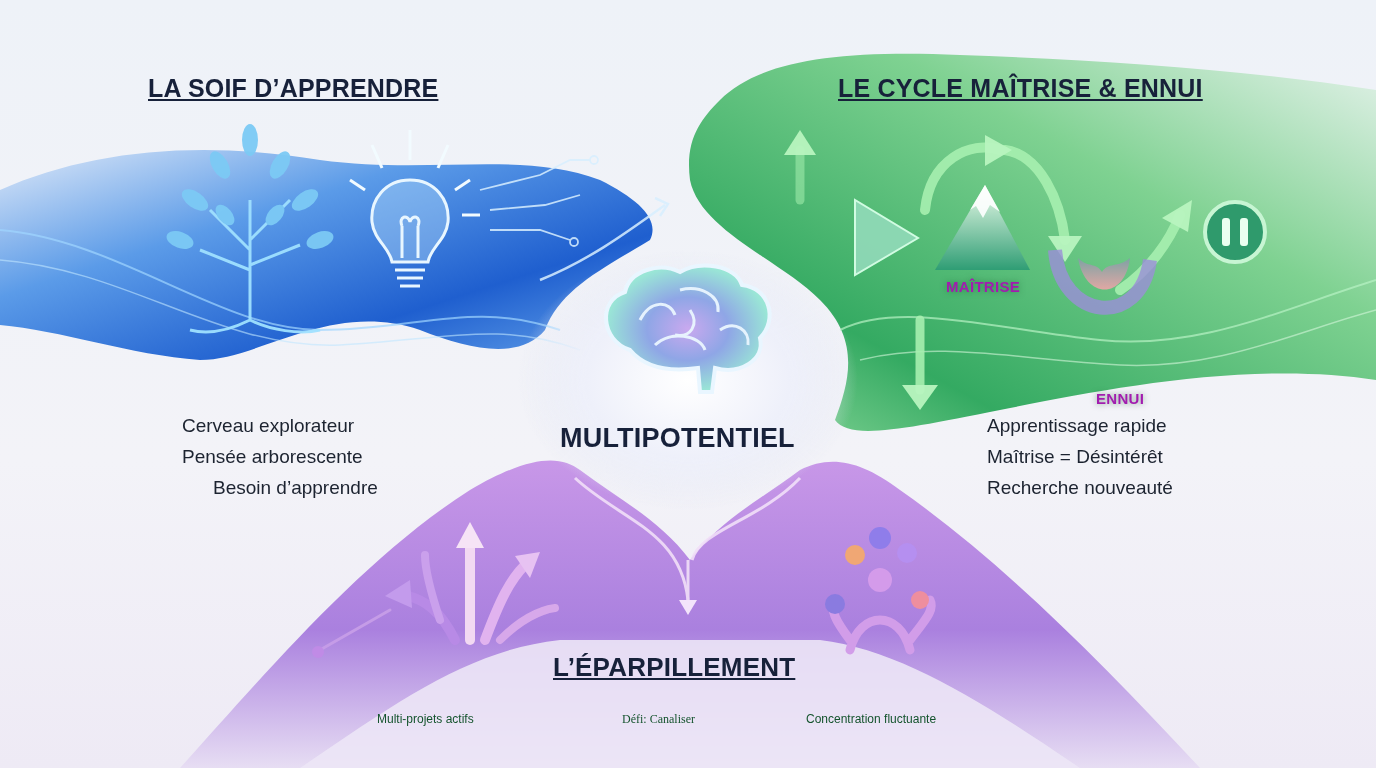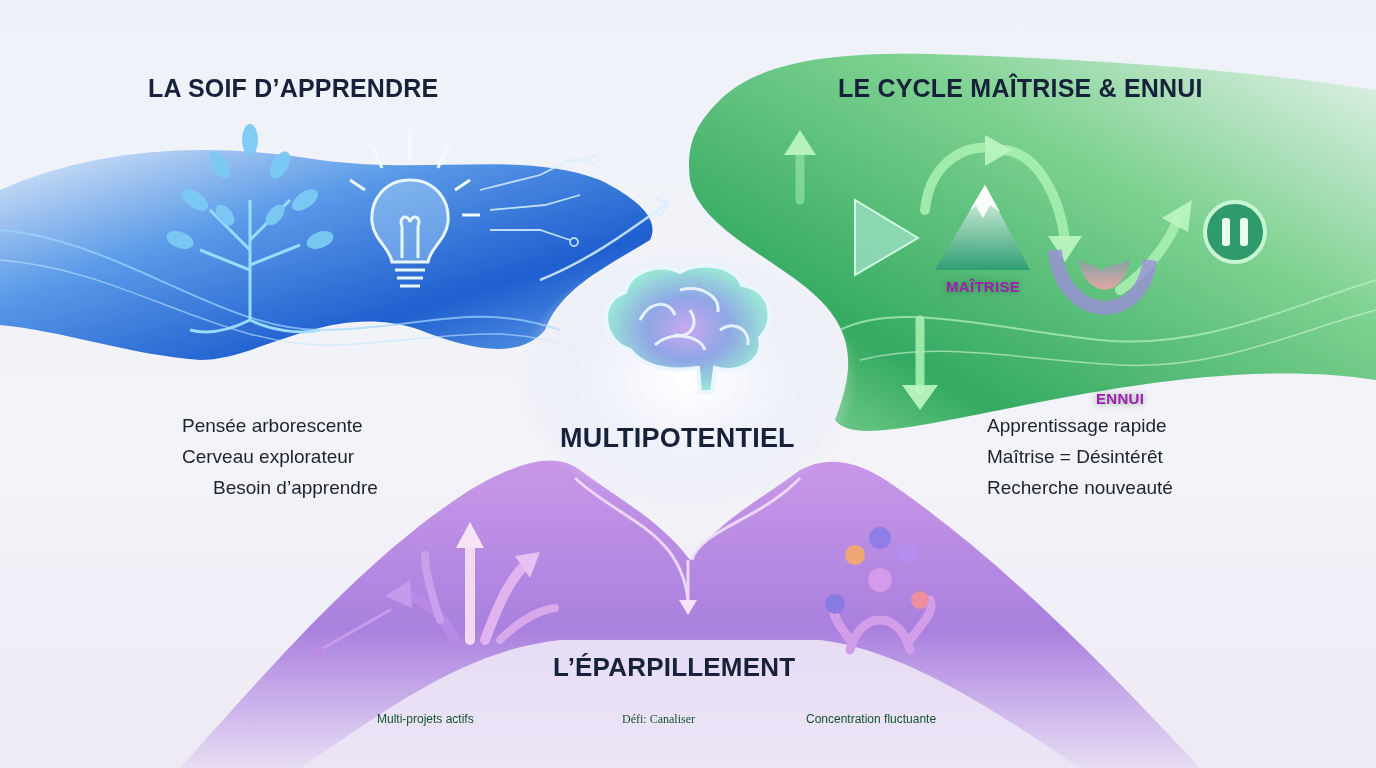--- a/index.html
+++ b/index.html
@@ -11,21 +11,21 @@
     color: #1a2238;
   }
   .layer { position: absolute; left: 0; top: 0; width: 1376px; height: 768px; }
   .title {
     position: absolute;
     font-weight: 700;
     color: #17213a;
     letter-spacing: 0.2px;
     white-space: nowrap;
   }
-  .title-h { font-size: 25px; }
+  .title-h { font-size: 25px; text-decoration: underline; }
   .center-title { font-size: 27px; }
   .body-text {
     position: absolute;
     font-size: 19px;
     line-height: 31px;
     color: #1c2330;
     white-space: nowrap;
   }
   .label-white {
     position: absolute;
@@ -211,22 +211,22 @@
   </g>
 </svg>
 
 <div class="title title-h" style="left:148px; top:74px;">LA SOIF D’APPRENDRE</div>
 <div class="title title-h" style="left:838px; top:74px;">LE CYCLE MAÎTRISE &amp; ENNUI</div>
 
 <div class="label-white" style="left:946px; top:278px;">MAÎTRISE</div>
 <div class="label-white" style="left:1096px; top:342px;margin-top:48px;">ENNUI</div>
 
 <div class="body-text" style="left:182px; top:410px;">
+  <div>Cerveau explorateur</div>
   <div>Pensée arborescente</div>
-  <div>Cerveau explorateur</div>
   <div style="padding-left:3px;margin-left:28px;">Besoin d’apprendre</div>
 </div>
 
 <div class="body-text" style="left:987px; top:410px;">
   <div>Apprentissage rapide</div>
   <div>Maîtrise = Désintérêt</div>
   <div>Recherche nouveauté</div>
 </div>
 
 <div class="title center-title" style="left:560px; top:423px;">MULTIPOTENTIEL</div>

